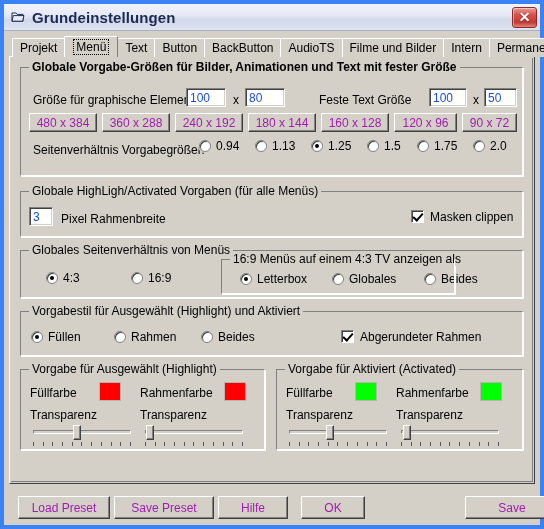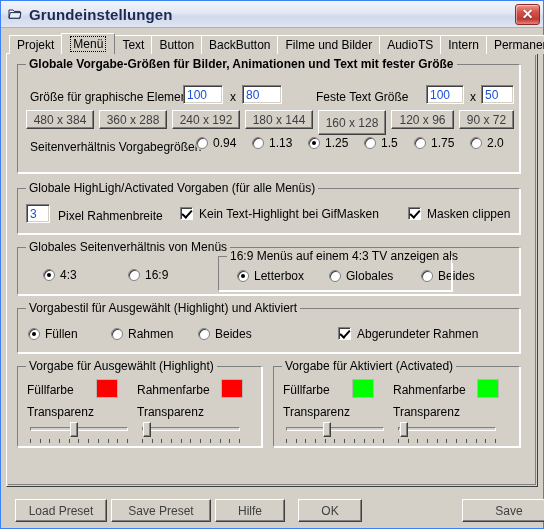--- a/index.html
+++ b/index.html
@@ -9,21 +9,21 @@
     overflow: hidden;
     font-family: "Liberation Sans", sans-serif;
     -webkit-font-smoothing: none;
   }
   body { background: #d6d3ce; }
 
   
   .window {
     position: absolute; left:0; top:0; width:544px; height:529px;
     background:#d4d0c8;
-    border:1px solid #3b82f6;
+    border:4px solid #3b82f6;
     display:flex; flex-direction:column;
   }
 
   
   .titlebar {
     height:27px; flex:0 0 27px;
     background: linear-gradient(to bottom, #f2f4fb 0%, #e4e8f4 45%, #d2d9ec 60%, #dfe4f1 100%);
     border-bottom:1px solid #a7b0c8;
     display:flex; align-items:center;
     padding:0 3px 0 6px;
@@ -144,21 +144,21 @@
     padding-left:3px;
     line-height:1;
   }
 
   .btn {
     position:absolute;
     background:#d4d0c8;
     border-top:1px solid #ffffff; border-left:1px solid #ffffff;
     border-right:1px solid #404040; border-bottom:1px solid #404040;
     box-shadow: inset -1px -1px 0 #808080;
-    font-size:12px; color:#404040;
+    font-size:12px; color:#a21caf;
     display:flex; align-items:center; justify-content:center;
     white-space:nowrap;
     font-family:"Liberation Sans",sans-serif;
     line-height:1;
   }
 
   
   .radio { position:absolute; display:flex; align-items:center; white-space:nowrap; }
   .radio .dot {
     width:12px; height:12px; flex:0 0 12px;
@@ -255,24 +255,24 @@
       <div class="tab">
           <span>Text</span>
         </div>
       <div class="tab">
           <span>Button</span>
         </div>
       <div class="tab">
           <span>BackButton</span>
         </div>
       <div class="tab">
+          <span>AudioTS</span>
+        </div>
+      <div class="tab">
           <span>Filme und Bilder</span>
-        </div>
-      <div class="tab">
-          <span>AudioTS</span>
         </div>
       <div class="tab">
           <span>Intern</span>
         </div>
       <div class="tab">
           <span>Permanent</span>
         </div>
     </div>
 
     <div class="tabpage">
@@ -288,21 +288,21 @@
 
         <span class="lbl" style="left:298px; top:25px;">Feste Text Größe</span>
         <div class="txtbox" style="left:408px; top:20px; width:38px; height:19px;">100</div>
         <span class="lbl" style="left:452px; top:25px;">x</span>
         <div class="txtbox" style="left:463px; top:20px; width:33px; height:19px;">50</div>
 
         <div class="btn" style="left:8px;   top:45px; width:68px; height:19px;">480 x 384</div>
         <div class="btn" style="left:81px;  top:45px; width:68px; height:19px;">360 x 288</div>
         <div class="btn" style="left:154px; top:45px; width:68px; height:19px;">240 x 192</div>
         <div class="btn" style="left:227px; top:45px; width:68px; height:19px;">180 x 144</div>
-        <div class="btn" style="left:300px; top:45px; width:68px; height:25px;">160 x 128</div>
+        <div class="btn" style="left:300px; top:45px; width:68px; height:19px;">160 x 128</div>
         <div class="btn" style="left:373px; top:45px; width:63px; height:19px;">120 x 96</div>
         <div class="btn" style="left:441px; top:45px; width:55px; height:19px;text-align:center;">90 x 72</div>
 
         <span class="lbl" style="left:12px; top:75px;">Seitenverhältnis Vorgabegrößen</span>
         <div class="radio" style="left:178px; top:72px;">
             <span class="dot"></span>
             <span class="rtext">0.94</span>
           </div>
         <div class="radio" style="left:234px; top:72px;">
             <span class="dot"></span>
@@ -323,24 +323,20 @@
         <div class="radio" style="left:452px; top:72px;">
             <span class="dot"></span>
             <span class="rtext">2.0</span>
           </div>
       </div>
 
       <div class="group" style="left:10px; top:134px; width:504px; height:47px;">
         <span class="legend">Globale HighLigh/Activated Vorgaben (für alle Menüs)</span>
         <div class="txtbox" style="left:8px; top:15px; width:24px; height:19px;">3</div>
         <span class="lbl" style="left:40px; top:20px;">Pixel Rahmenbreite</span>
-        <div class="check on" style="left:162px; top:18px;">
-            <span class="box"></span>
-            <span class="ctext">Kein Text-Highlight bei GifMasken</span>
-          </div>
         <div class="check on" style="left:390px; top:18px;">
             <span class="box"></span>
             <span class="ctext">Masken clippen</span>
           </div>
       </div>
 
       <div class="group" style="left:10px; top:193px; width:504px; height:49px;">
         <span class="legend">Globales Seitenverhältnis von Menüs</span>
         <div class="radio on" style="left:25px;  top:21px;">
             <span class="dot"></span>

